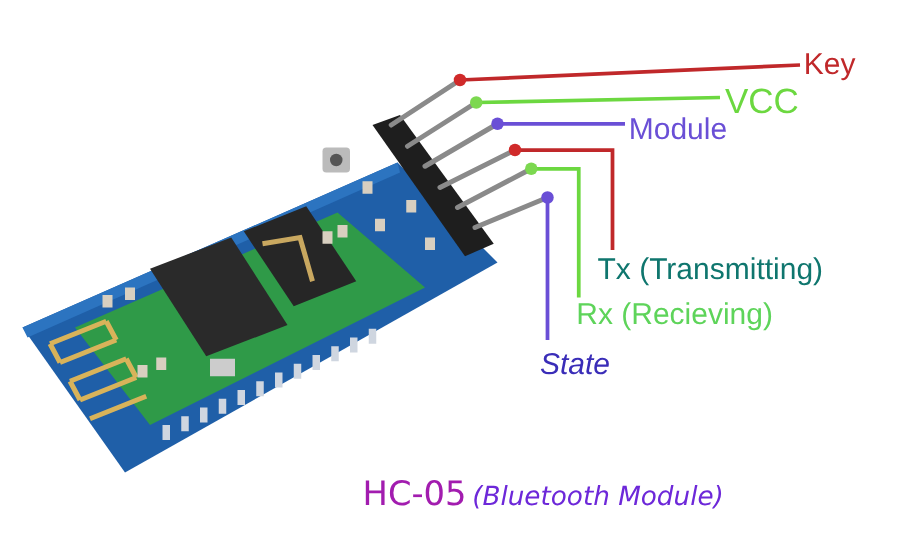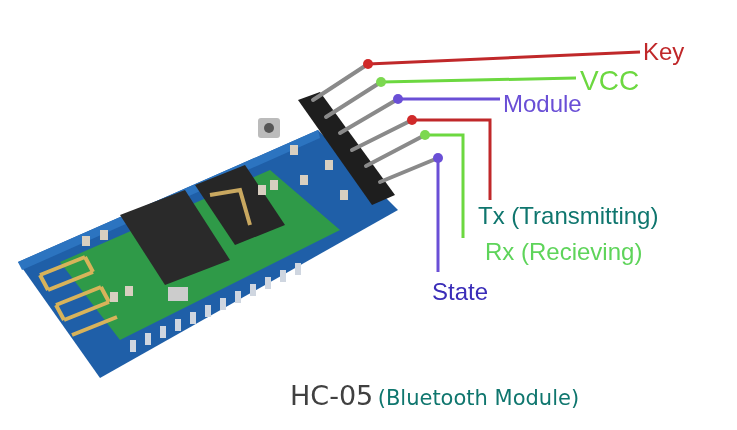--- a/index.html
+++ b/index.html
@@ -1,21 +1,21 @@
 <!DOCTYPE html>
 <html><head>
 <meta charset="utf-8">
 <style>
   html,body{margin:0;padding:0;background:#fff;}
   body{width:737px;height:430px;position:relative;overflow:hidden;font-family:"Liberation Sans",sans-serif;}
   svg{position:absolute;left:0;top:0;}
   .lbl{position:absolute;white-space:nowrap;line-height:1;}
   .caption{position:absolute;left:290px;top:380px;white-space:nowrap;}
   .cap-name{font-family:"DejaVu Sans",sans-serif;font-size:27px;}
-  .cap-desc{font-family:"DejaVu Sans",sans-serif;font-size:21px;color:#0f766e;}
+  .cap-desc{font-family:"DejaVu Sans",sans-serif;font-size:21px;color:#6d28d9;font-style:italic;}
 </style>
 </head>
 <body>
 
 <svg width="737" height="430" viewBox="0 0 737 430">
 
   <g>
     <polygon points="18,262 318,130 398,210 100,378" fill="#1f5fa8"></polygon>
     <polygon points="18,262 318,130 320,138 22,270" fill="#2c74c0"></polygon>
     <polygon points="60,262 270,170 340,230 120,340" fill="#2f9a48"></polygon>
@@ -89,19 +89,19 @@
     <circle cx="412" cy="120" r="5" fill="#d02a2a"></circle>
     <circle cx="425" cy="135" r="5" fill="#7cd850"></circle>
     <circle cx="438" cy="158" r="5" fill="#6a4fd6"></circle>
   </g>
 </svg>
 
 <div class="lbl" style="left:643px;top:40px;font-size:24px;color:#c0282a;">Key</div>
 <div class="lbl" style="left:580px;top:67px;font-size:28px;color:#6cd840;">VCC</div>
 <div class="lbl" style="left:503px;top:92px;font-size:24px;color:#6a4fd6;">Module</div>
 <div class="lbl" style="left:478px;top:204px;font-size:24px;color:#0f766e;">Tx (Transmitting)</div>
-<div class="lbl" style="left:461px;top:240px;font-size:24px;color:#5ed45a;margin-left:24px;">Rx (Recieving)</div>
-<div class="lbl" style="left:432px;top:280px;font-size:24px;color:#3a2db8;">State</div>
+<div class="lbl" style="left:461px;top:240px;font-size:24px;color:#5ed45a;">Rx (Recieving)</div>
+<div class="lbl" style="left:432px;top:280px;font-size:24px;color:#3a2db8;font-style:italic;">State</div>
 
 <div class="caption">
-  <span class="cap-name" style="color:#404040;">HC-05</span>
+  <span class="cap-name" style="color:#a21caf;">HC-05</span>
   <span class="cap-desc">(Bluetooth Module)</span>
 </div>
 
 </body></html>

